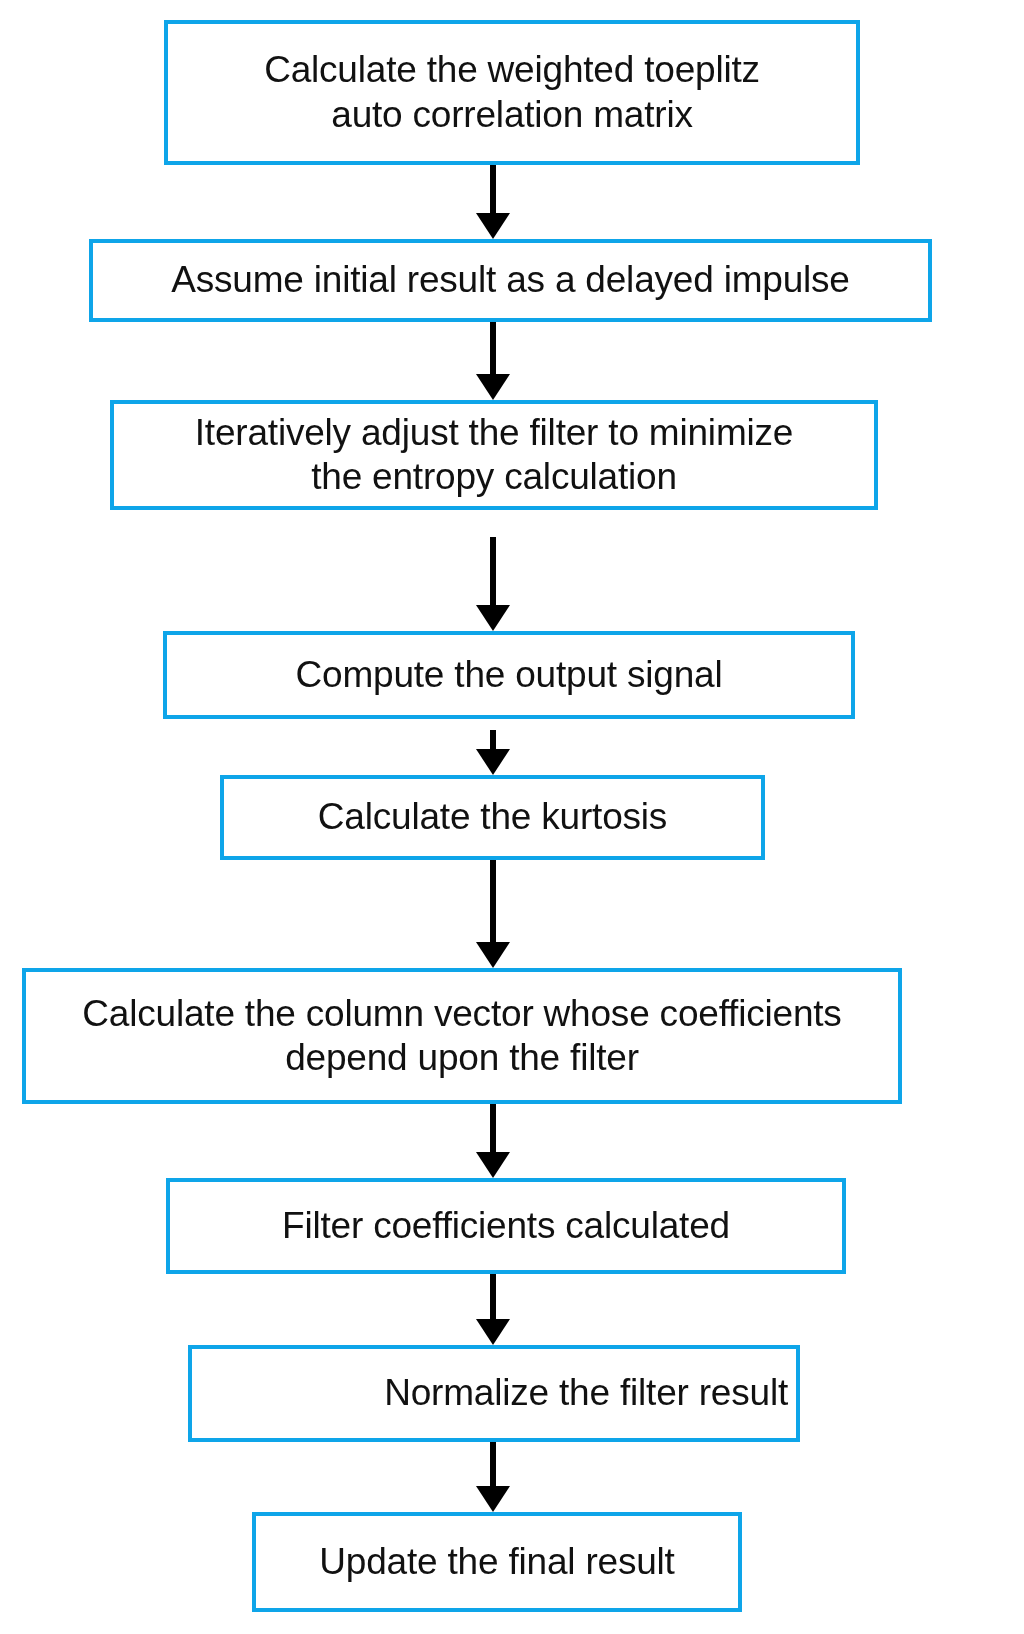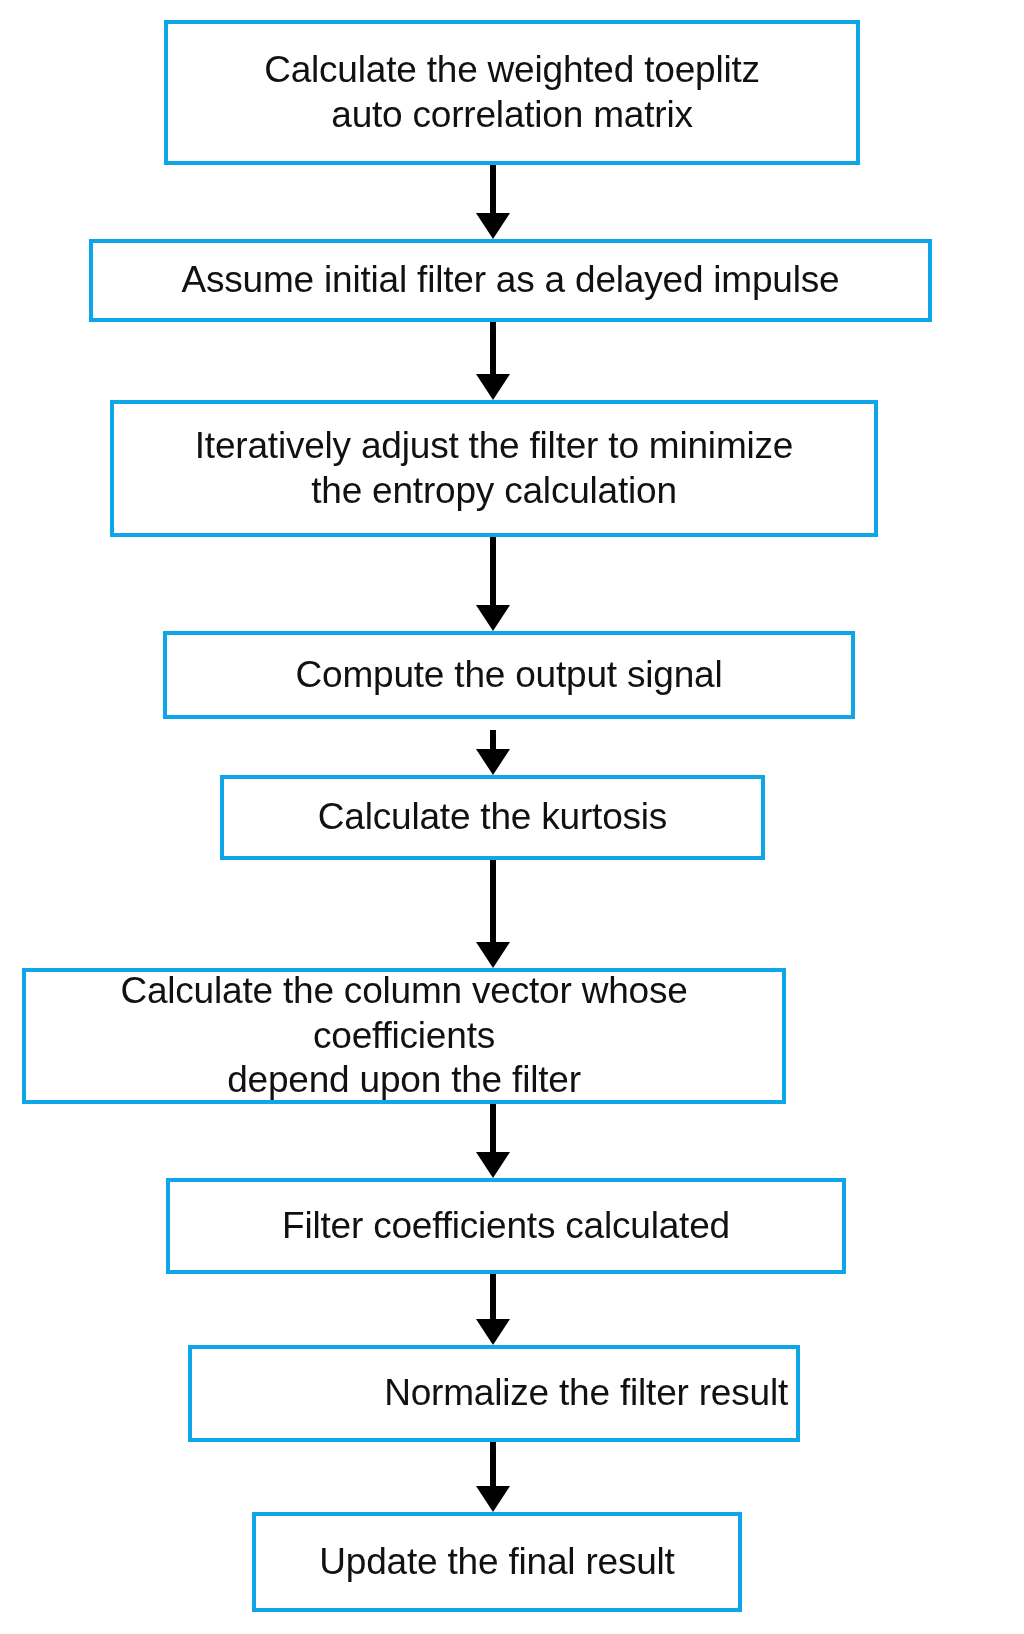--- a/index.html
+++ b/index.html
@@ -87,23 +87,23 @@
     <div class="connector" style="left: 493px; top: 1274px;">
       <div class="shaft" style="height: 45px;"></div>
       <div class="head" style="top: 45px;"></div>
     </div>
     <div class="connector" style="left: 493px; top: 1442px;">
       <div class="shaft" style="height: 44px;"></div>
       <div class="head" style="top: 44px;"></div>
     </div>
     <div class="node" style="left: 164px; top: 20px; width: 696px; height: 145px;"><span>Calculate the weighted toeplitz
 auto correlation matrix</span></div>
-    <div class="node" style="left: 89px; top: 239px; width: 843px; height: 83px;"><span>Assume initial filter as a delayed impulse</span></div>
-    <div class="node" style="left: 110px; top: 400px; width: 768px; height: 137px;"><span>Iteratively adjust the filter to minimize
+    <div class="node" style="left: 89px; top: 239px; width: 843px; height: 83px;"><span>Assume initial result as a delayed impulse</span></div>
+    <div class="node" style="left: 110px; top: 400px; width: 768px; height: 110px;"><span>Iteratively adjust the filter to minimize
 the entropy calculation</span></div>
     <div class="node" style="left: 163px; top: 631px; width: 692px; height: 88px;"><span>Compute the output signal</span></div>
     <div class="node" style="left: 220px; top: 775px; width: 545px; height: 85px;"><span>Calculate the kurtosis</span></div>
-    <div class="node" style="left: 22px; top: 968px; width: 764px; height: 136px;"><span>Calculate the column vector whose coefficients
+    <div class="node" style="left: 22px; top: 968px; width: 880px; height: 136px;"><span>Calculate the column vector whose coefficients
 depend upon the filter</span></div>
     <div class="node" style="left: 166px; top: 1178px; width: 680px; height: 96px;"><span>Filter coefficients calculated</span></div>
     <div class="node" style="left: 188px; top: 1345px; width: 612px; height: 97px; justify-content: flex-end;"><span>Normalize the filter result</span></div>
     <div class="node" style="left: 252px; top: 1512px; width: 490px; height: 100px;"><span>Update the final result</span></div>
   </div>
 
 </body></html>

